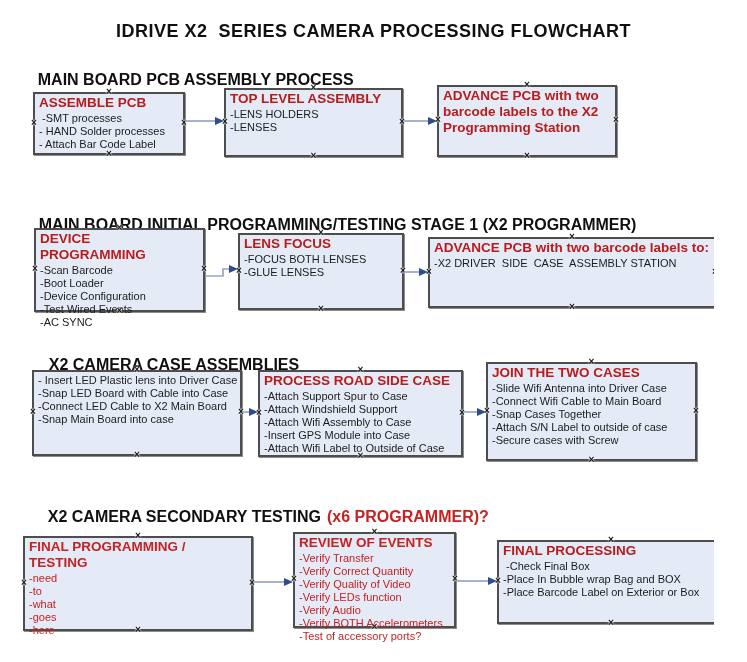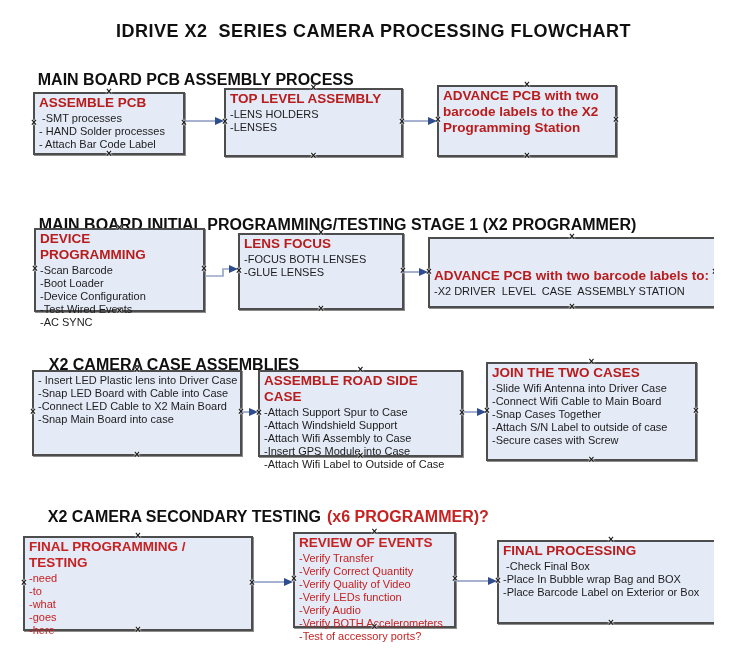--- a/index.html
+++ b/index.html
@@ -5,21 +5,21 @@
   html,body{margin:0;padding:0;background:#fff;}
   .canvas{position:relative;width:714px;height:662px;background:#fff;overflow:hidden;
           font-family:"Liberation Sans",sans-serif;}
   .page-title{position:absolute;left:0;top:21px;width:747px;text-align:center;
               font-size:18px;font-weight:bold;color:#101010;letter-spacing:.5px;white-space:pre;}
   .section-heading{position:absolute;font-size:16px;font-weight:bold;color:#101010;white-space:pre;}
   .section-heading .red-part{color:#c62222;margin-left:6px;}
   .flowbox{position:absolute;background:#e4eaf6;border:2px solid #4d4d4d;box-sizing:border-box;
            padding:1px 4px 0 4px;box-shadow:1px 1px 0 #8d8d8d;}
   .box-title{font-size:13.5px;font-weight:bold;line-height:16px;color:#b91c1c;}
-  .nw .box-title{white-space:pre;margin-top:28px;}
+  .nw .box-title{white-space:pre;}
   .box-lines{margin-top:1px;}
   .box-line{font-size:11px;line-height:13px;color:#1c1c1c;white-space:pre;}
   .red .box-title,.red .box-line{color:#c62222;}
   .cp{position:absolute;font-size:10px;line-height:8px;width:8px;height:8px;text-align:center;
       color:#111;font-weight:bold;text-shadow:0 0 2px #fff,0 0 2px #fff;pointer-events:none;}
   .cp-t{top:-6px;left:50%;margin-left:-4px;}
   .cp-b{bottom:-5px;left:50%;margin-left:-4px;}
   .cp-l{left:-5px;top:50%;margin-top:-5px;}
   .cp-r{right:-5px;top:50%;margin-top:-5px;}
   svg.arrows{position:absolute;left:0;top:0;width:747px;height:662px;pointer-events:none;}
@@ -97,42 +97,42 @@
         <div class="box-line">-GLUE LENSES</div>
       </div>
   <span class="cp cp-t">×</span>
       <span class="cp cp-b">×</span>
       <span class="cp cp-l">×</span>
       <span class="cp cp-r">×</span>
     </div>
   <div class="flowbox nw" style="left:428px;top:237px;width:288px;height:71px;">
     <div class="box-title">ADVANCE PCB with two barcode labels to:</div>
     <div class="box-lines">
-        <div class="box-line">-X2 DRIVER  LEVEL  CASE  ASSEMBLY STATION</div>
+        <div class="box-line">-X2 DRIVER  SIDE  CASE  ASSEMBLY STATION</div>
       </div>
   <span class="cp cp-t">×</span>
       <span class="cp cp-b">×</span>
       <span class="cp cp-l">×</span>
       <span class="cp cp-r">×</span>
     </div>
 
   <div class="flowbox" style="left:32px;top:370px;width:210px;height:86px;">
     <div class="box-lines">
         <div class="box-line">- Insert LED Plastic lens into Driver Case</div>
         <div class="box-line">-Snap LED Board with Cable into Case</div>
         <div class="box-line">-Connect LED Cable to X2 Main Board</div>
         <div class="box-line">-Snap Main Board into case</div>
       </div>
   <span class="cp cp-t">×</span>
       <span class="cp cp-b">×</span>
       <span class="cp cp-l">×</span>
       <span class="cp cp-r">×</span>
     </div>
   <div class="flowbox" style="left:258px;top:370px;width:205px;height:87px;">
-    <div class="box-title">ASSEMBLE ROAD SIDE CASE</div>
+    <div class="box-title">PROCESS ROAD SIDE CASE</div>
     <div class="box-lines">
         <div class="box-line">-Attach Support Spur to Case</div>
         <div class="box-line">-Attach Windshield Support</div>
         <div class="box-line">-Attach Wifi Assembly to Case</div>
         <div class="box-line">-Insert GPS Module into Case</div>
         <div class="box-line">-Attach Wifi Label to Outside of Case</div>
       </div>
   <span class="cp cp-t">×</span>
       <span class="cp cp-b">×</span>
       <span class="cp cp-l">×</span>

